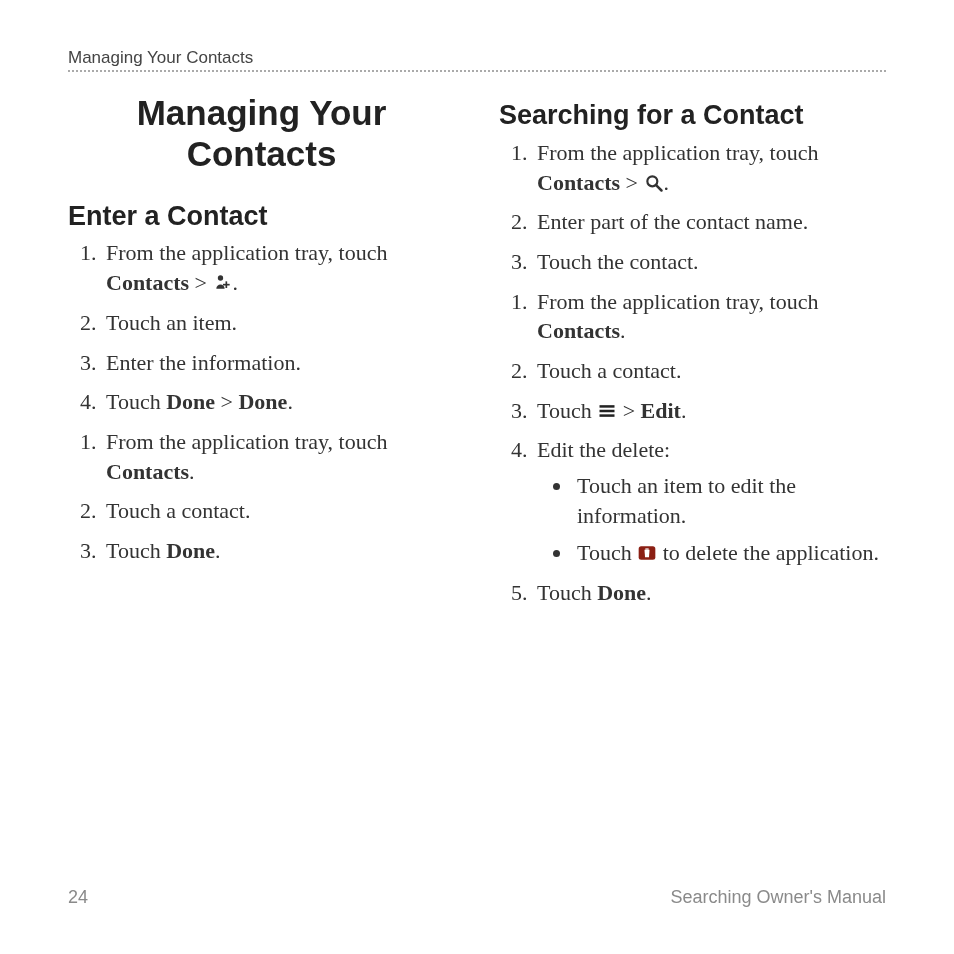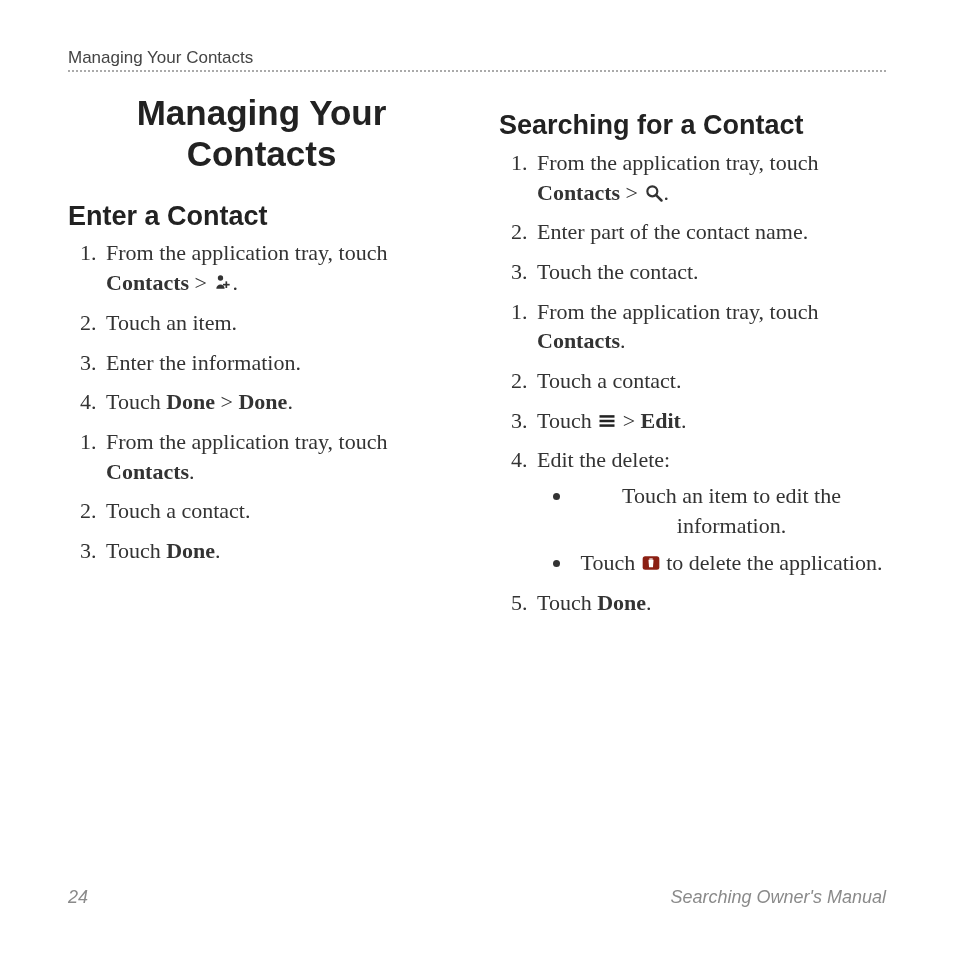--- a/index.html
+++ b/index.html
@@ -62,37 +62,35 @@
     }
     ul.bullets {
       list-style: disc;
       margin-left: 18px;
       padding-left: 18px;
       margin-top: 6px;
     }
     ul.bullets > li {
       margin-bottom: 8px;
       padding-left: 4px;
-      text-align: center;
     }
     .b { font-weight: 700; text-align: center; }
     .icon {
       display: inline-block;
       vertical-align: -3px;
       width: 20px;
       height: 20px;
     }
     .footer {
       position: absolute;
       left: 68px;
       right: 68px;
       bottom: 46px;
       display: flex;
       justify-content: space-between;
-      font-style: italic;
       color: #8a8a8a;
       font-size: 18px;
       font-family: Arial, Helvetica, sans-serif;
     }
     .gap-top { margin-top: 24px; }
   </style>
 </head>
 <body>
 
 <div class="running-head">Managing Your Contacts</div>
@@ -125,21 +123,21 @@
         <span>From the application tray, touch </span><span class="b">Contacts</span><span>.</span>
       </li>
       <li>Touch a contact.</li>
       <li>
         <span>Touch </span><span class="b">Done</span><span>.</span>
       </li>
     </ol>
   </div>
 
   <div class="col">
-    <h2 class="section" style="margin-top:20px">Searching for a Contact</h2>
+    <h2 class="section" style="margin-top:10px">Searching for a Contact</h2>
     <ol class="steps">
       <li>
         <span>From the application tray, touch </span><span class="b">Contacts</span><span> &gt; </span><span class="icon"><svg viewBox="0 0 24 24">
               <circle cx="10" cy="10" r="6" fill="none" stroke="#333" stroke-width="2.6"></circle>
               <line x1="14.5" y1="14.5" x2="21" y2="21" stroke="#333" stroke-width="3" stroke-linecap="round"></line>
             </svg></span><span>.</span>
       </li>
       <li>Enter part of the contact name.</li>
       <li>Touch the contact.</li>
     </ol>

